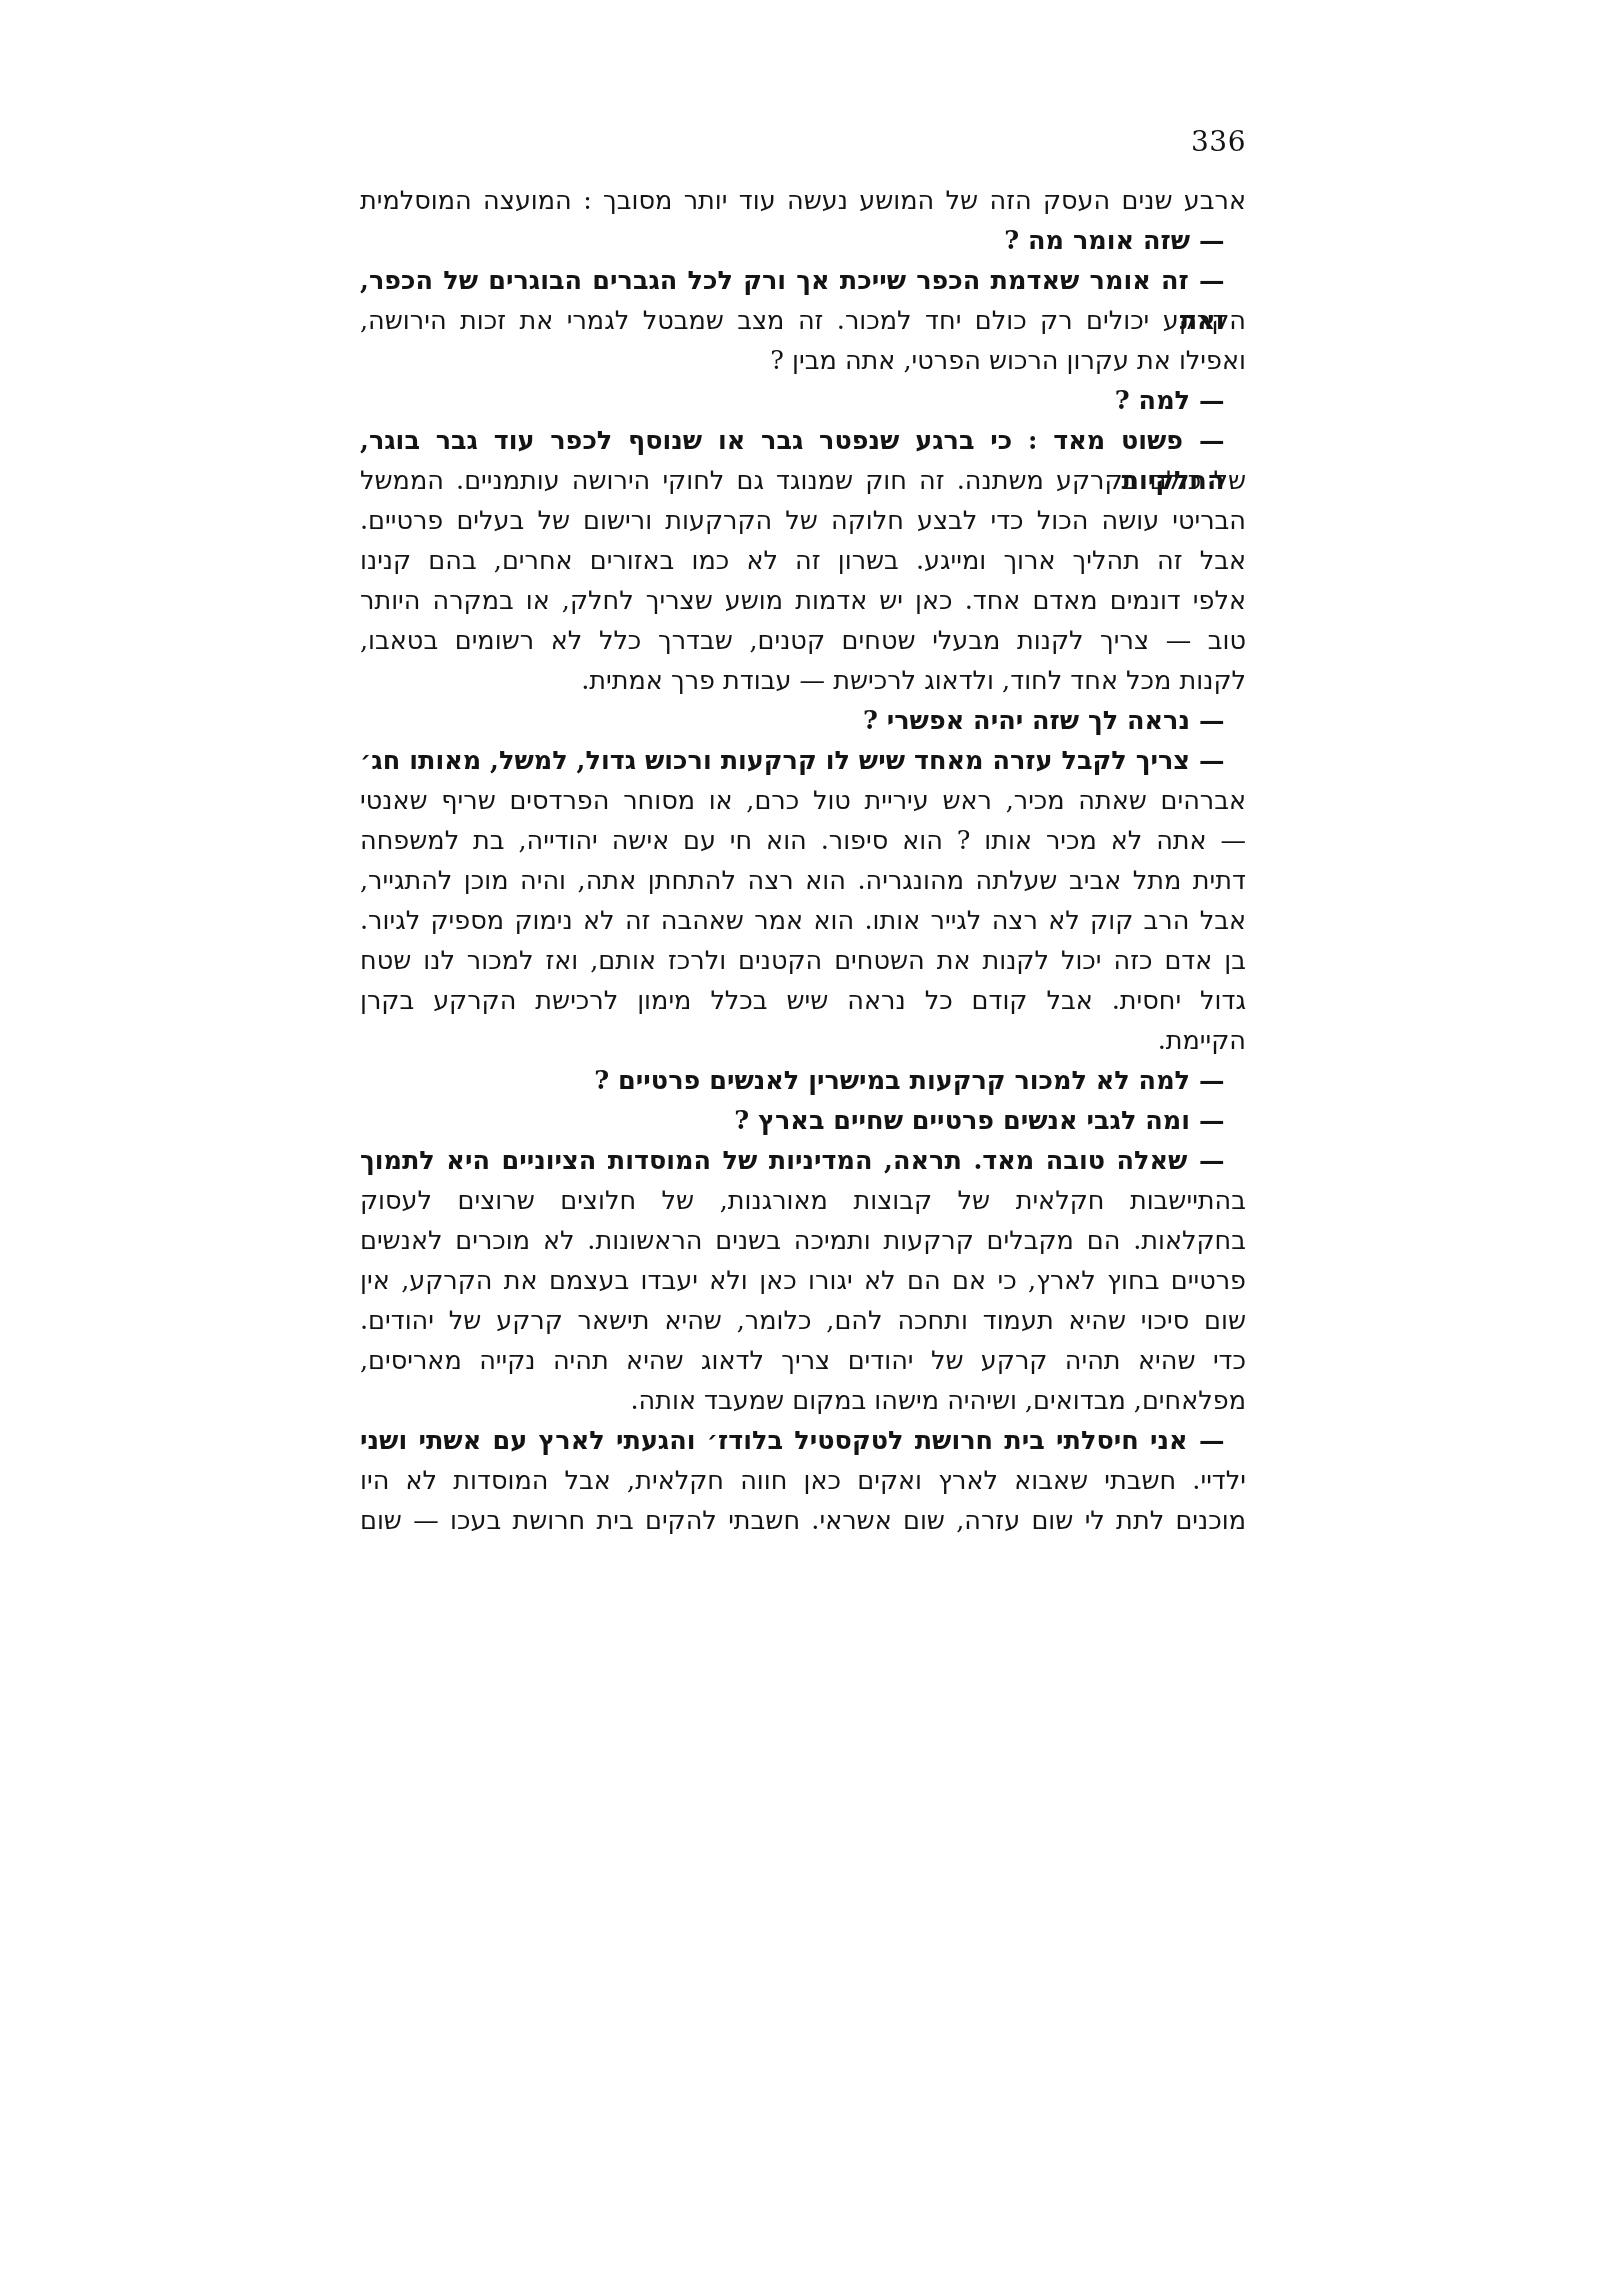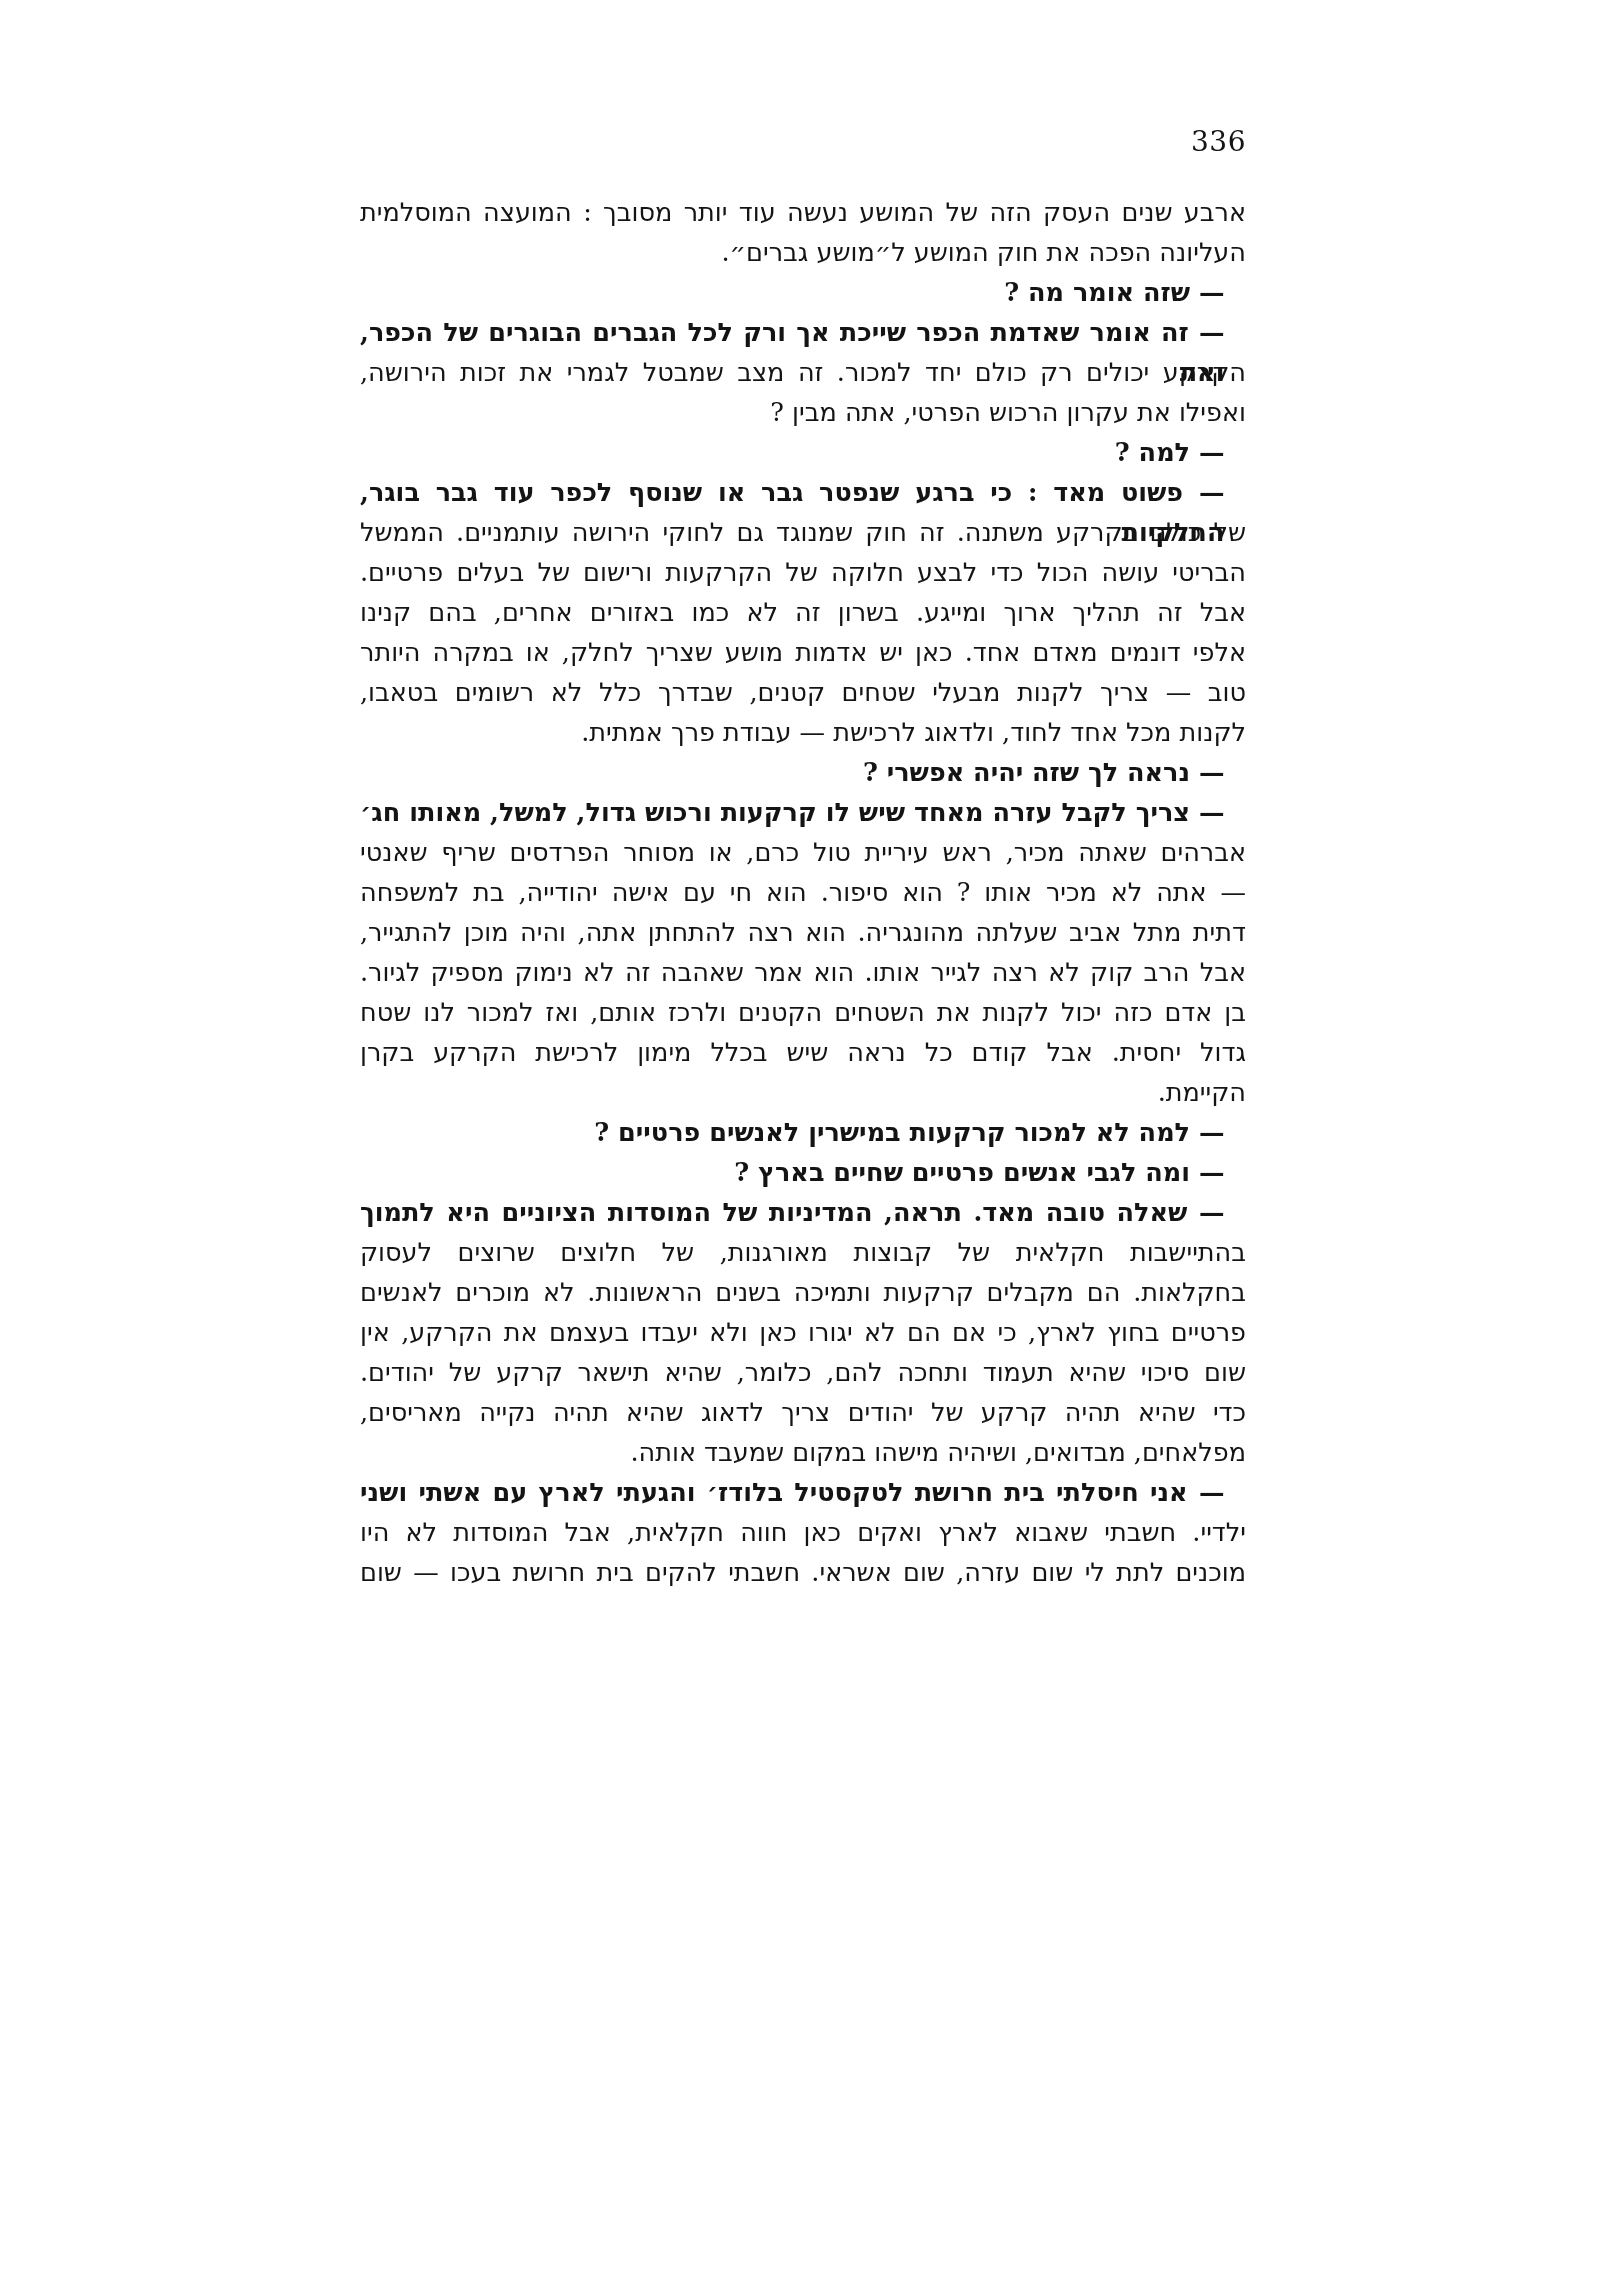--- a/index.html
+++ b/index.html
@@ -21,21 +21,21 @@
     right: 375px;
     width: 886px;
     direction: ltr;
     text-align: right;
     font-size: 28px;
     line-height: 29px;
     letter-spacing: 0.5px;
   }
   .text-block {
     position: absolute;
-    top: 192px;
+    top: 180px;
     right: 375px;
     width: 886px;
     direction: rtl;
     overflow: hidden;
     font-size: 25.5px;
     line-height: 40px;
   }
   .para {
     margin: 0;
     padding: 0;
@@ -59,21 +59,20 @@
   }
 </style>
 </head>
 <body>
 
 <div class="page-number">336</div>
 
 <div class="text-block">
     <div class="para narration">
       <div class="line just">ארבע שנים העסק הזה של המושע  נעשה עוד יותר מסובך : המועצה המוסלמית</div>
-      <div class="line">העליונה הפכה את חוק המושע ל״מושע גברים״.</div>
     </div>
     <div class="para dialogue">
       <div class="line indent">— שזה אומר מה ?</div>
     </div>
     <div class="para dialogue">
       <div class="line just indent">— זה אומר שאדמת הכפר שייכת אך ורק לכל הגברים הבוגרים של הכפר, ואת</div>
       <div class="line just">הקרקע יכולים רק כולם יחד למכור. זה מצב שמבטל לגמרי את זכות הירושה,</div>
       <div class="line">ואפילו את עקרון הרכוש הפרטי, אתה מבין ?</div>
     </div>
     <div class="para dialogue">

